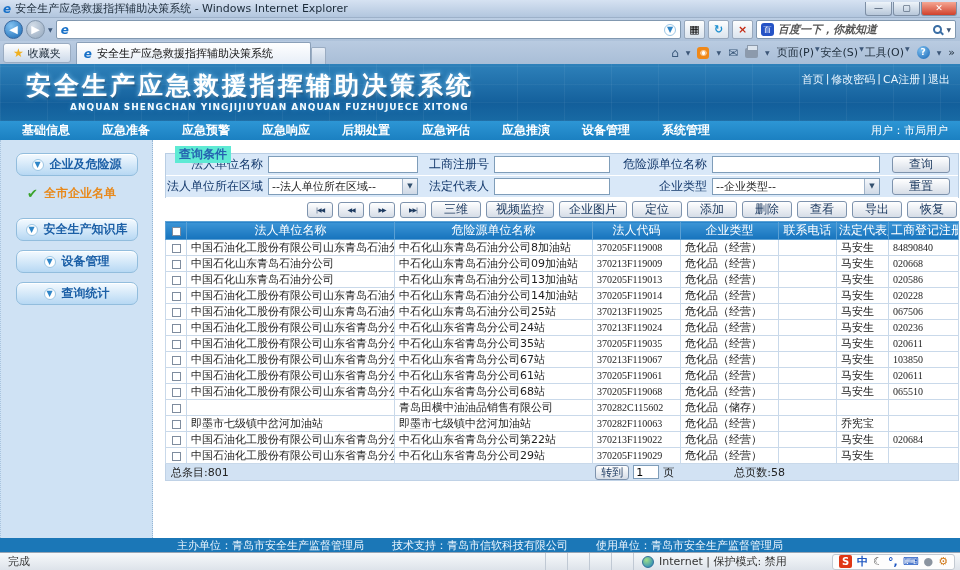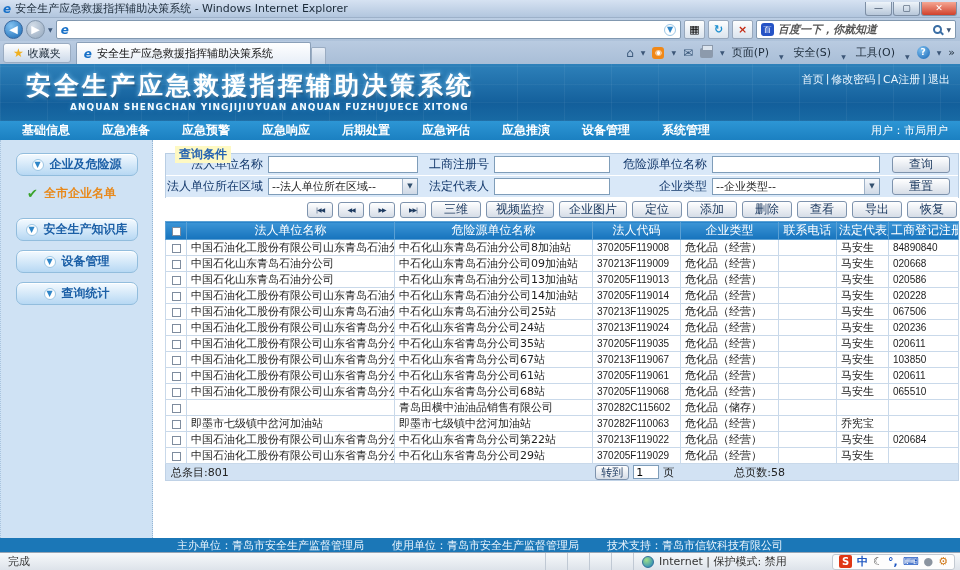--- a/index.html
+++ b/index.html
@@ -72,21 +72,21 @@
   .sbtn{width:122px;height:23px;margin:0 auto 9px;display:flex;align-items:center;justify-content:center;gap:6px;
     background:linear-gradient(#f4faff,#b7d8f3);border:1px solid #92bddd;border-radius:7px;
     color:#1b5fa6;font-size:12px;font-weight:bold;box-shadow:inset 0 1px 0 #fff;}
   .chev{width:12px;height:12px;border-radius:50%;background:#fff;border:1px solid #9cc6e4;
     color:#2f86c8;font-size:8px;line-height:10px;text-align:center;flex:0 0 12px;}
   .sactive{display:flex;align-items:center;gap:6px;margin:0 0 16px 26px;color:#e8891b;font-size:12px;font-weight:bold;}
   .check{color:#3aa32b;font-size:13px;font-weight:bold;}
 
   .content{flex:1;display:flex;flex-direction:column;padding:5px 10px 0 12px;}
   .qwrap{position:relative;padding-top:8px;}
-  .qlegend{position:absolute;top:1px;left:10px;background:#fef9c3;padding:0 4px;color:#2563b0;font-size:12px;font-weight:bold;}
+  .qlegend{position:absolute;top:1px;left:10px;background:#5eead4;padding:0 4px;color:#2563b0;font-size:12px;font-weight:bold;}
   .qbox{border:1px solid #b9cee4;border-bottom:none;}
   .frow{display:flex;align-items:center;height:22px;background:#d9e8f8;border-bottom:1px solid #fff;
     font-size:12px;color:#13386b;}
   .flabel{text-align:right;padding-right:5px;white-space:nowrap;}
   .l1{width:102px;} .l2{width:76px;} .l3{width:102px;}
   .tinput{height:17px;border:1px solid #7f9db9;background:#fff;}
   .f1{width:150px;} .f2{width:116px;} .f3{width:168px;}
   .tselect{height:17px;border:1px solid #7f9db9;background:#fff;font-size:11px;color:#222;
     display:flex;align-items:center;justify-content:space-between;padding-left:3px;}
   .selarrow{width:15px;height:15px;background:linear-gradient(#f4f7fb,#cfd9e6);border-left:1px solid #9fb2c8;
@@ -97,21 +97,21 @@
   .wbtn{width:58px;}
 
   .toolrow{display:flex;justify-content:flex-end;align-items:center;gap:5px;height:23px;padding-right:2px;}
   .pgbtn{width:26px;height:16px;font-size:6px;letter-spacing:-1px;line-height:13px;}
   .tbtn{min-width:50px;height:17px;padding:0 9px;white-space:nowrap;}
 
   table{width:100%;border-collapse:collapse;table-layout:fixed;font-size:11px;}
   th{background:linear-gradient(#3c95d6,#1673bd);color:#fff;font-weight:normal;font-size:12px;height:17px;
     border:1px solid #5ba0d4;padding:0 2px;white-space:nowrap;overflow:hidden;}
   td{height:16px;border:1px solid #c9d9ea;padding:0 4px;white-space:nowrap;overflow:hidden;color:#1c1c1c;background:#fff;}
-  .mono{font-family:Liberation Sans, sans-serif;font-size:10px;}
+  .mono{font-family:Liberation Serif, serif;font-size:10px;}
   .cbx{width:9px;height:9px;border:1px solid #7e8c9e;background:#fff;display:inline-block;vertical-align:middle;}
   col.c-cb{width:21px;} col.c-n1{width:208px;} col.c-n2{width:198px;} col.c-code{width:88px;}
   col.c-type{width:98px;} col.c-tel{width:58px;} col.c-rep{width:52px;} col.c-reg{width:70px;}
 
   .tfoot{height:17px;background:#d2e2f3;border:1px solid #c0d2e6;border-top:none;display:flex;
     align-items:center;font-size:11px;color:#222;padding:0 5px;}
   .gotogrp{margin-left:auto;display:flex;align-items:center;gap:4px;}
   .gotobtn{width:34px;height:15px;font-size:11px;line-height:13px;}
   .pageinput{width:26px;height:14px;border:1px solid #7f9db9;font-size:11px;padding:0 2px;font-family:inherit;}
   .totalpages{margin-left:60px;margin-right:168px;}
@@ -173,21 +173,21 @@
   </span>
   <span class="tabstub"></span>
   <span class="cmdbar">
     <span class="cmdicon">⌂</span>
       <span class="mini-chev">▼</span>
     <span class="feed">◉</span>
       <span class="mini-chev">▼</span>
     <span class="cmdicon">✉</span>
     <span class="printer"></span>
       <span class="mini-chev">▼</span>
-    <span id="cmd-items" style="display: flex; align-items: flex-end; gap: 10px;">
+    <span id="cmd-items" style="display: flex; align-items: flex-start; gap: 1px;">
         <span>页面(P)</span>
         <span class="mini-chev">▼</span>
         <span>安全(S)</span>
         <span class="mini-chev">▼</span>
         <span>工具(O)</span>
         <span class="mini-chev">▼</span>
       </span>
     <span class="helpq">?</span>
       <span class="mini-chev">▼</span>
     <span>»</span>
@@ -476,22 +476,22 @@
       </span>
       <span class="totalpages">总页数:58</span>
     </div>
 
     <div class="spacer"></div>
   </div>
 </div>
 
 <div class="sitefooter">
   <span>主办单位：青岛市安全生产监督管理局</span>
+  <span>技术支持：青岛市信软科技有限公司</span>
   <span>使用单位：青岛市安全生产监督管理局</span>
-  <span>技术支持：青岛市信软科技有限公司</span>
 </div>
 
 <div class="statusbar">
   <span style="padding-left:3px;">完成</span>
   <span style="margin-left:auto;display:flex;align-items:center;height:100%;">
     <span class="spane"></span>
     <span class="spane"></span>
     <span class="spane"></span>
     <span class="spane"></span>
     <span class="inet">

